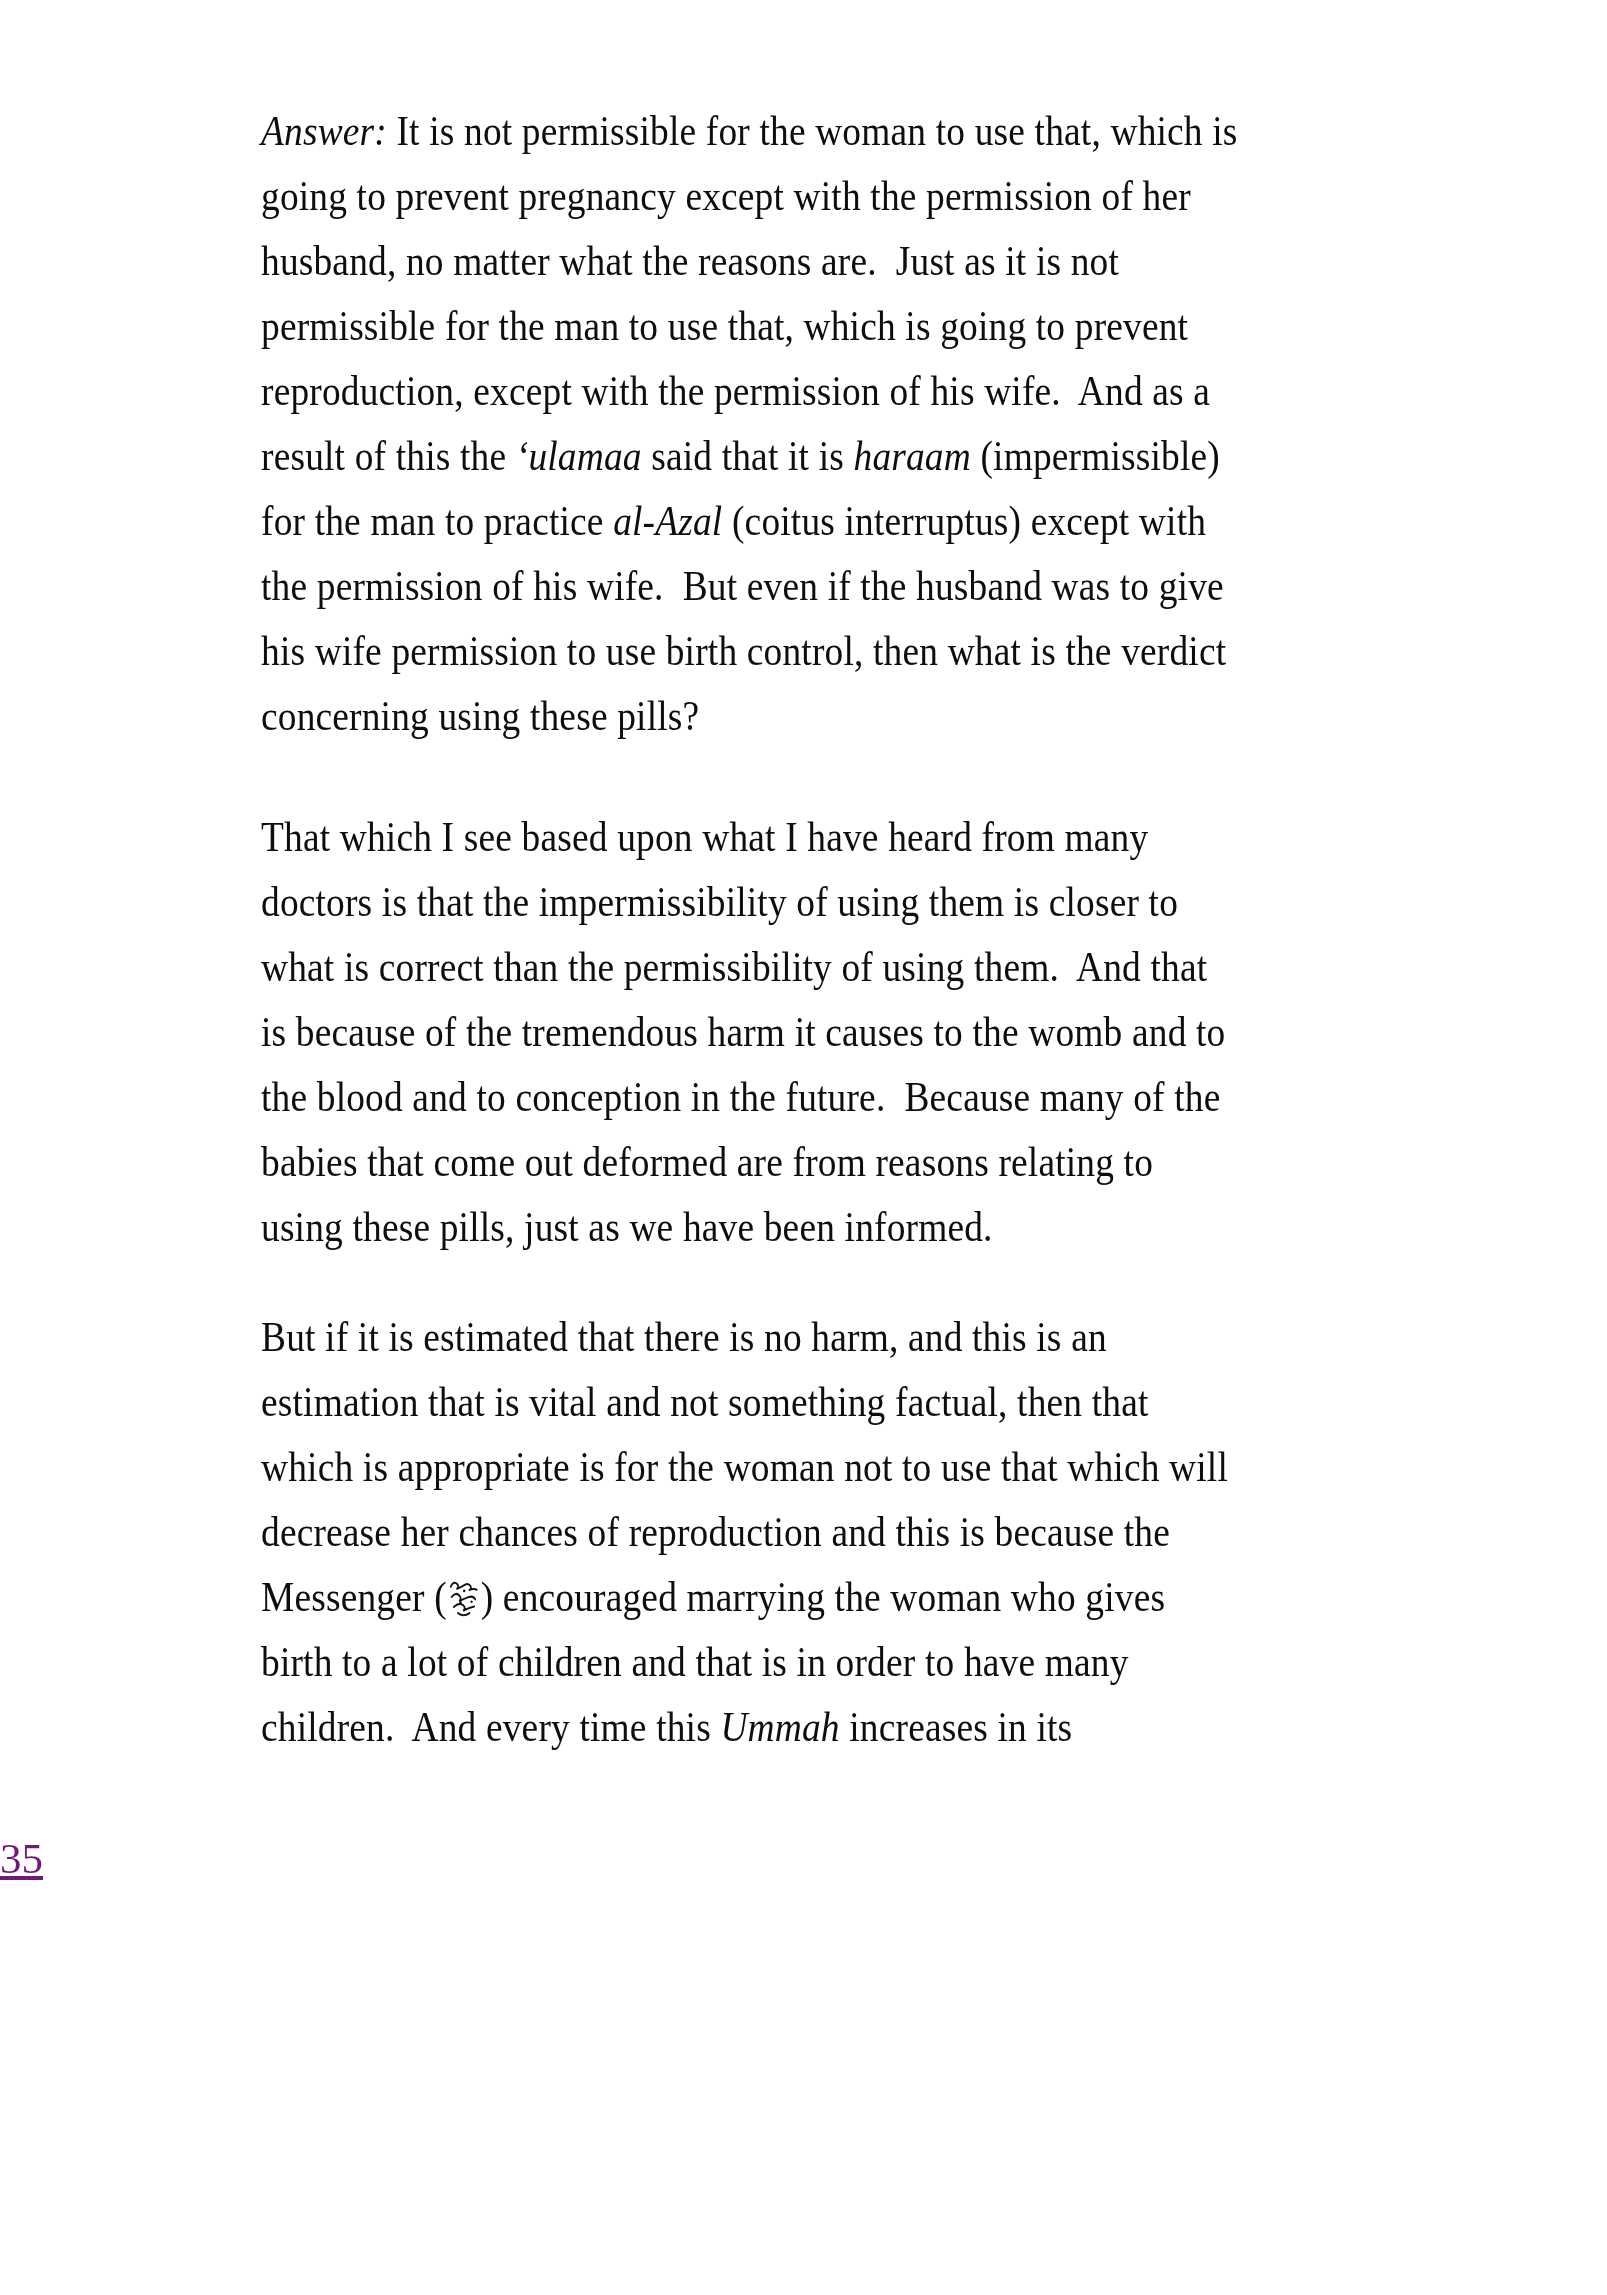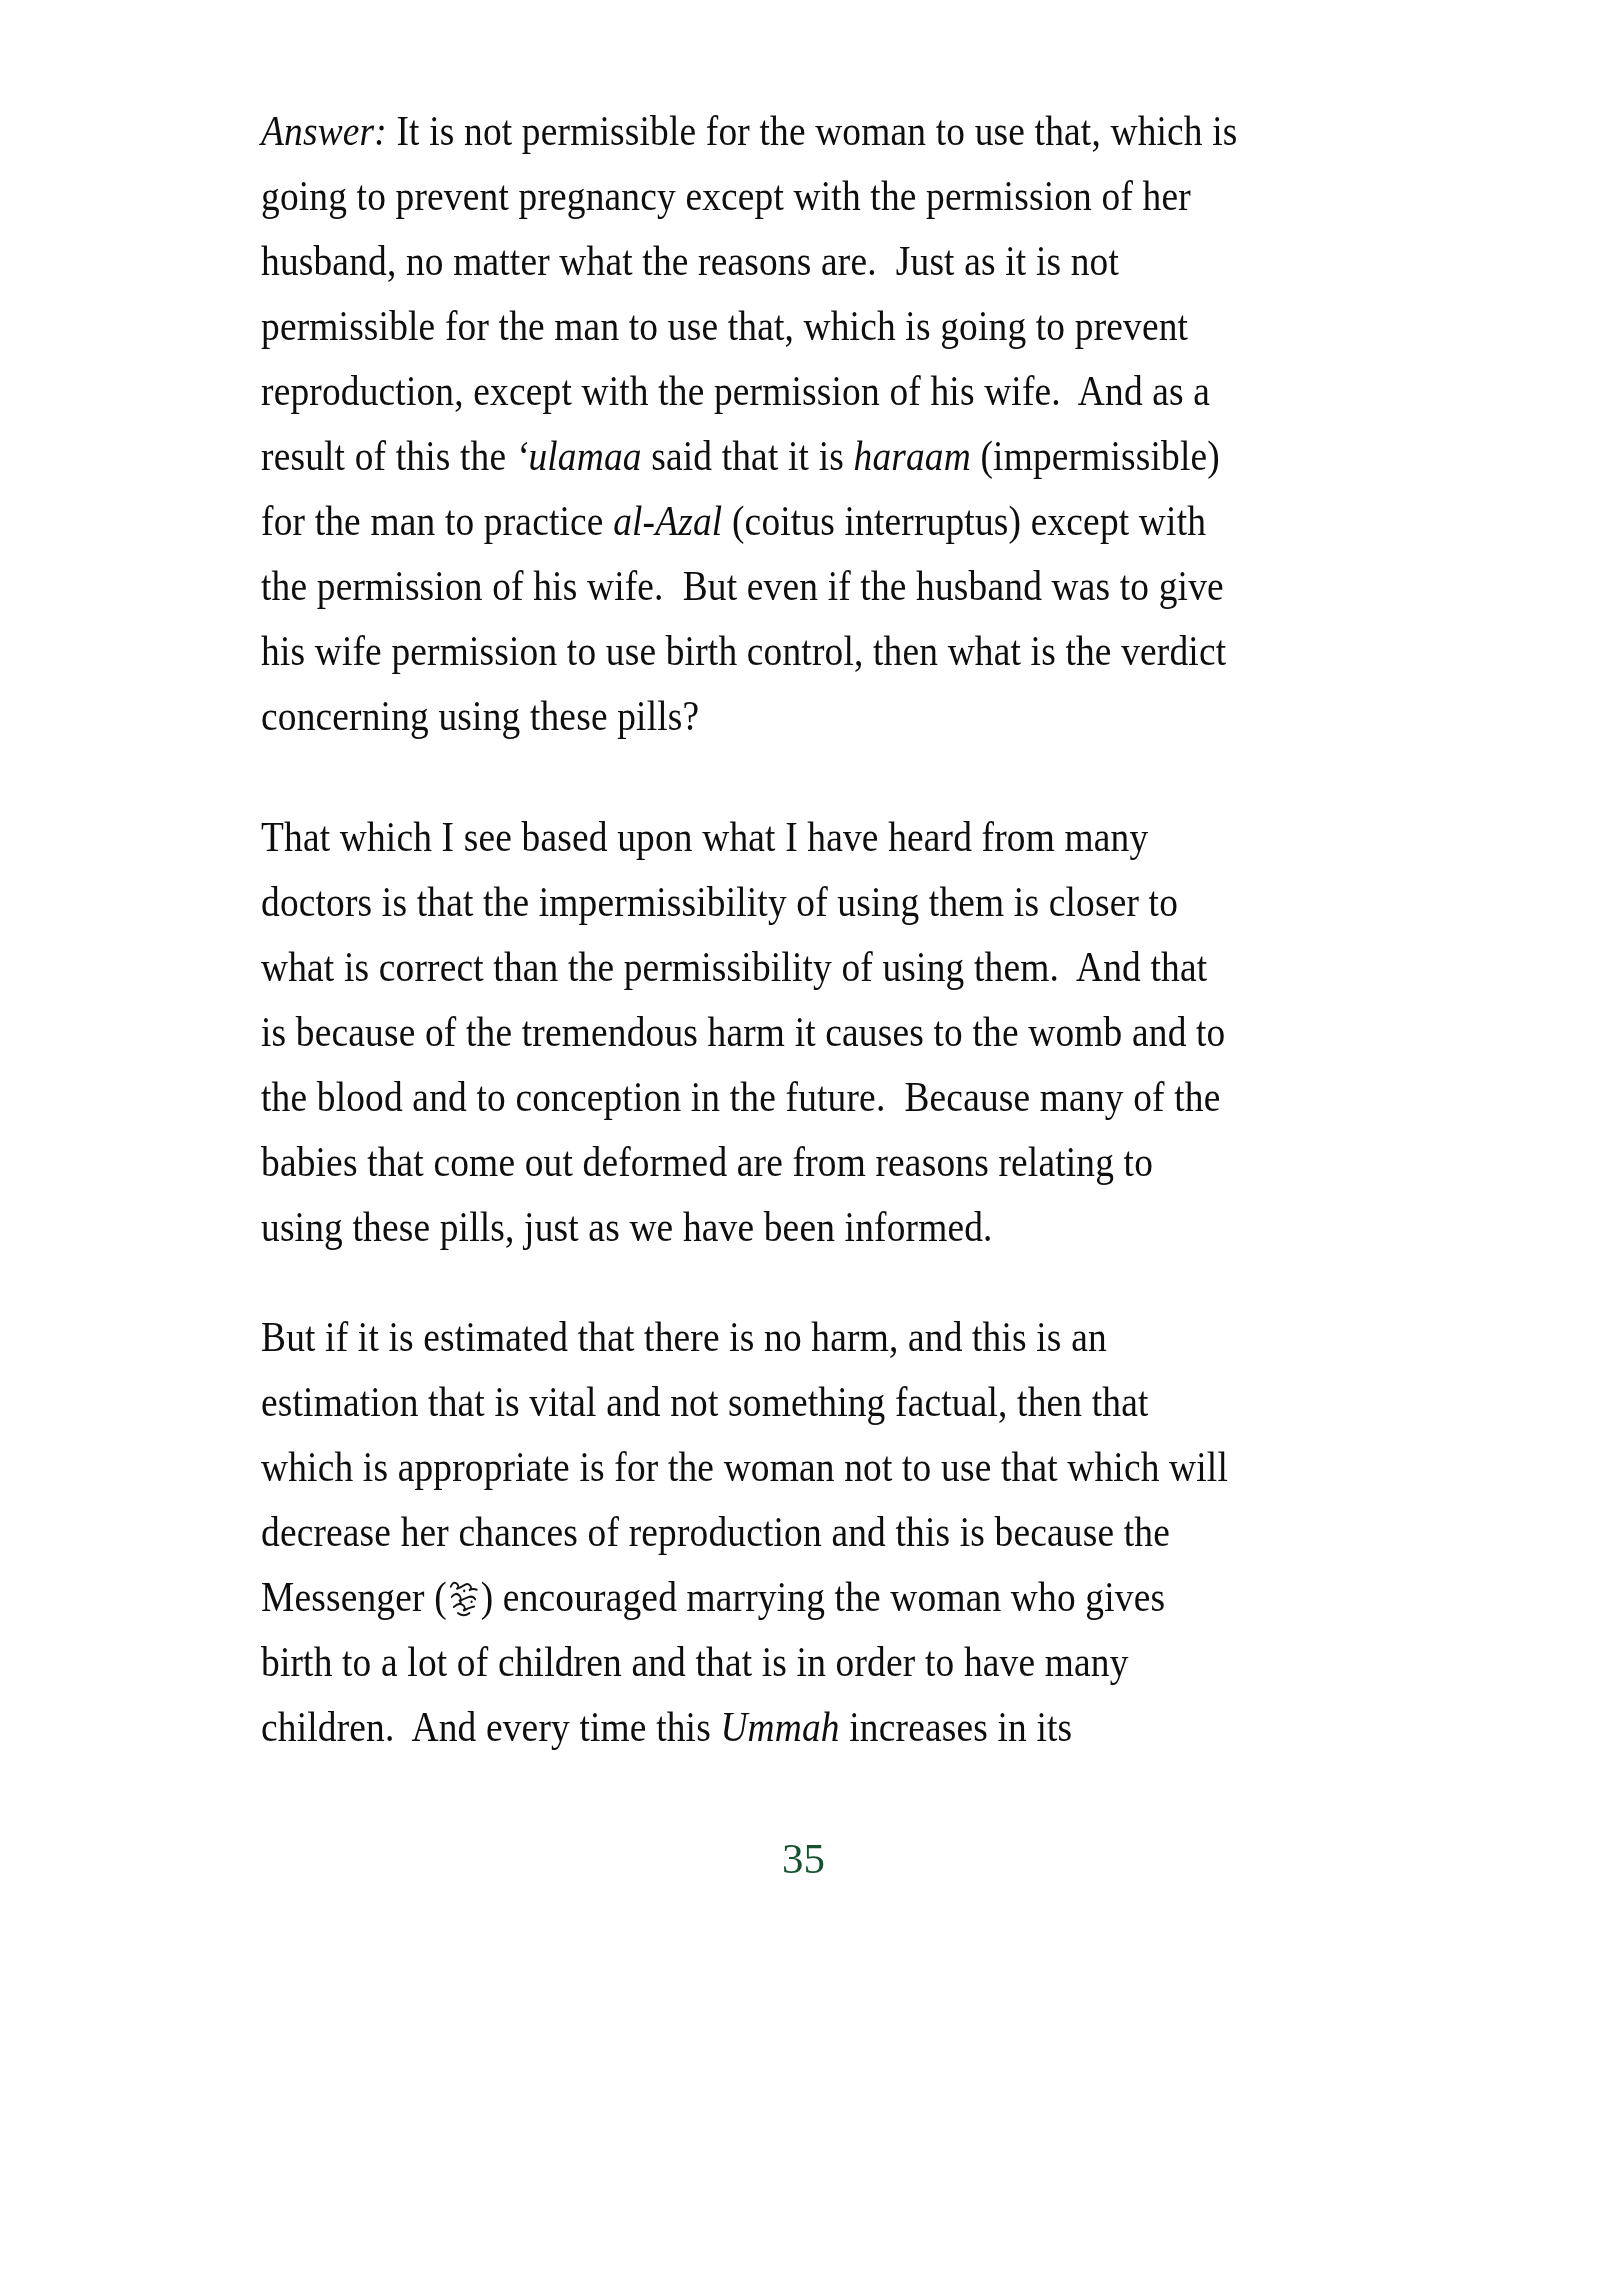--- a/index.html
+++ b/index.html
@@ -37,24 +37,25 @@
     vertical-align:-7.7px;
     margin:0 1.5px;
   }
   .honorific path{fill:none;stroke:#141414;stroke-width:3.4;stroke-linecap:round;}
   .honorific circle{fill:#141414;stroke:none;}
   .page-number{
     position:absolute;
     top:1826px;
     left:0;
     width:100%;
-    text-align:center;
+    text-align:left;
     font-size:43px;
     line-height:65px;
-    color:#14532d;
+    color:#701a75;
+    text-decoration:underline;
   }
 </style>
 </head>
 <body>
 
 <div class="page">
 
   <div class="text-block">
 
     <div class="para">

